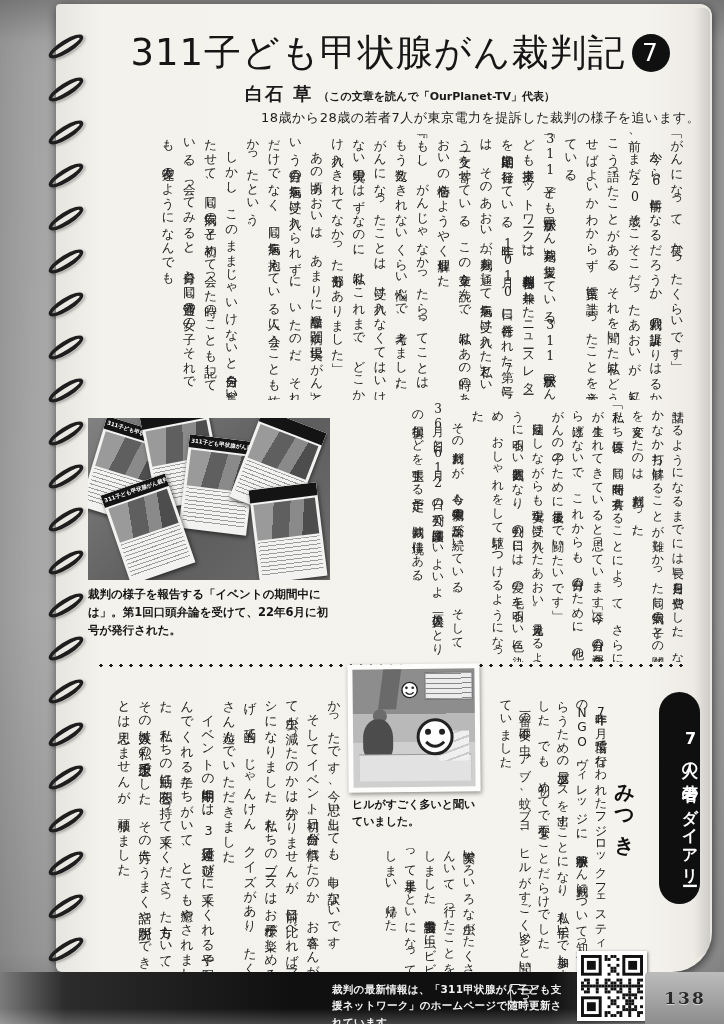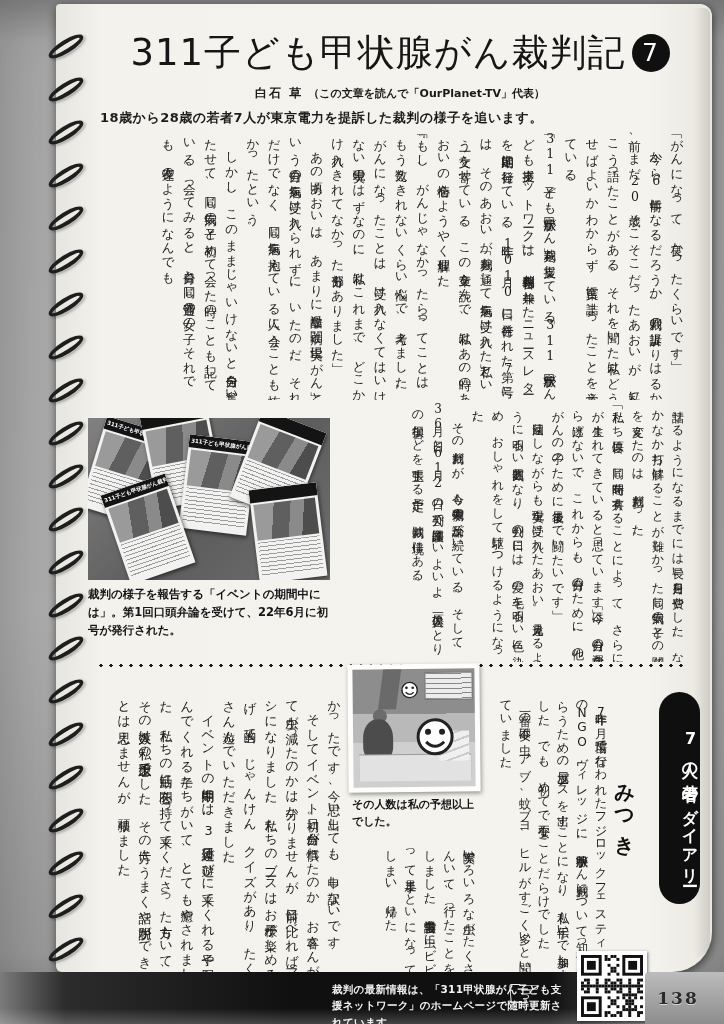--- a/index.html
+++ b/index.html
@@ -23,24 +23,24 @@
     border:4px solid #1e1e1e; border-radius:50%;
     transform:rotate(-32deg);
     box-shadow:1px 1px 1px rgba(255,255,255,.35), 1px 2px 3px rgba(0,0,0,.35);
   }
   
   .title-row{position:absolute; left:100px; top:28px; width:600px; text-align:center; color:#161616;
     font-weight:400; font-size:37px; letter-spacing:1px; white-space:nowrap;}
   .circle-num{display:inline-block; vertical-align:4px; margin-left:6px; width:38px; height:38px;
     background:#101010; color:#fff; border-radius:50%; font-size:25px; line-height:38px; text-align:center;}
   .byline{position:absolute; left:100px; top:82px; width:600px; text-align:center; color:#1a1a1a;}
-  .byline .author{font-size:12px; font-weight:800; letter-spacing:2px;}
+  .byline .author{font-size:18px; font-weight:800; letter-spacing:2px;}
   .byline .author-note{font-size:11px; font-weight:700;}
-  .lead{position:absolute; left:100px; top:109px; width:600px; text-align:left;
-    font-size:13px; font-weight:700; color:#1c1c1c; letter-spacing:.5px;}
+  .lead{position:absolute; left:100px; top:109px; width:600px; text-align:right;
+    font-size:13px; font-weight:400; color:#1c1c1c; letter-spacing:.5px;}
   
   .vtext{
     writing-mode:vertical-rl; text-orientation:upright;
     white-space:pre-wrap; overflow:hidden; color:#1d1d1d;
   }
   .serif{font-family:"DejaVu Serif","Liberation Serif",serif;}
   .sans{font-family:"DejaVu Sans","Liberation Sans",sans-serif;}
   .band1{position:absolute; left:96px; top:130px; width:592px; height:270px;
     font-size:12.5px; line-height:21.2px; letter-spacing:.6px;}
   .band2{position:absolute; left:332px; top:402px; width:356px; height:260px;
@@ -100,21 +100,21 @@
     background:
       linear-gradient(180deg,rgba(255,255,255,0) 0 70%,rgba(255,255,255,.22) 100%),
       linear-gradient(90deg,#7b7b7b 0%,#2c2c2c 9%,#101010 40%,#101010 76%,#5f5f5f 91%,#989898 100%);}
   .footer-note{position:absolute; left:332px; top:981px; width:240px;
     font-size:10.5px; font-weight:700; color:#f2f2f2; line-height:1.55; letter-spacing:.3px;}
   .hand-icon{position:absolute; left:506px; top:970px; font-size:40px; color:#f5f5f5;}
   .qr-tile{position:absolute; left:577px; top:951px; width:70px; height:70px; background:#fff;
     padding:4px; box-shadow:1px 1px 3px rgba(0,0,0,.5);}
   .corner-138{position:absolute; left:645px; top:972px; width:79px; height:52px;
     background:linear-gradient(180deg,#bcbcbc,#8d8d8d); border-radius:4px 0 0 0;}
-  .page-num{position:absolute; left:1px; top:16px; width:64px; text-align:center;
+  .page-num{position:absolute; left:8px; top:16px; width:64px; text-align:center;
     font-family:"DejaVu Serif","Liberation Serif",serif;
     font-size:17px; font-weight:800; color:#2a2a2a; letter-spacing:2px; text-shadow:0 1px 0 #d6d6d6;}
 </style>
 </head>
 <body>
 
 <div id="screen">
 
   <div class="page"></div>
   <div class="page-right-shade"></div>
@@ -224,21 +224,21 @@
         <path d="M11 25 q9 9 18 0" stroke="#222" stroke-width="3" fill="none"></path>
       </svg>
       <svg class="smiley" style="left:62px;top:48px" width="40" height="40" viewBox="0 0 40 40">
         <circle cx="20" cy="20" r="17" fill="#fff" stroke="#222" stroke-width="3"></circle>
         <circle cx="13" cy="15" r="3" fill="#222"></circle>
           <circle cx="27" cy="15" r="3" fill="#222"></circle>
         <path d="M11 25 q9 9 18 0" stroke="#222" stroke-width="3" fill="none"></path>
       </svg>
     </div>
   </figure>
-  <figcaption class="caption2">その人数は私の予想以上でした。</figcaption>
+  <figcaption class="caption2">ヒルがすごく多いと聞いていました。</figcaption>
 
   <div class="footer-band"></div>
   <div class="footer-note">裁判の最新情報は、「311甲状腺がん子ども支援ネットワーク」のホームページで随時更新されています。</div>
   <div class="hand-icon">☞</div>
   <div class="qr-tile"><svg viewBox="0 0 21 21" width="62" height="62">
         <rect x="0" y="9" width="1" height="1" fill="#111"></rect>
         <rect x="0" y="10" width="1" height="1" fill="#111"></rect>
         <rect x="0" y="11" width="1" height="1" fill="#111"></rect>
         <rect x="1" y="8" width="1" height="1" fill="#111"></rect>
         <rect x="1" y="10" width="1" height="1" fill="#111"></rect>

